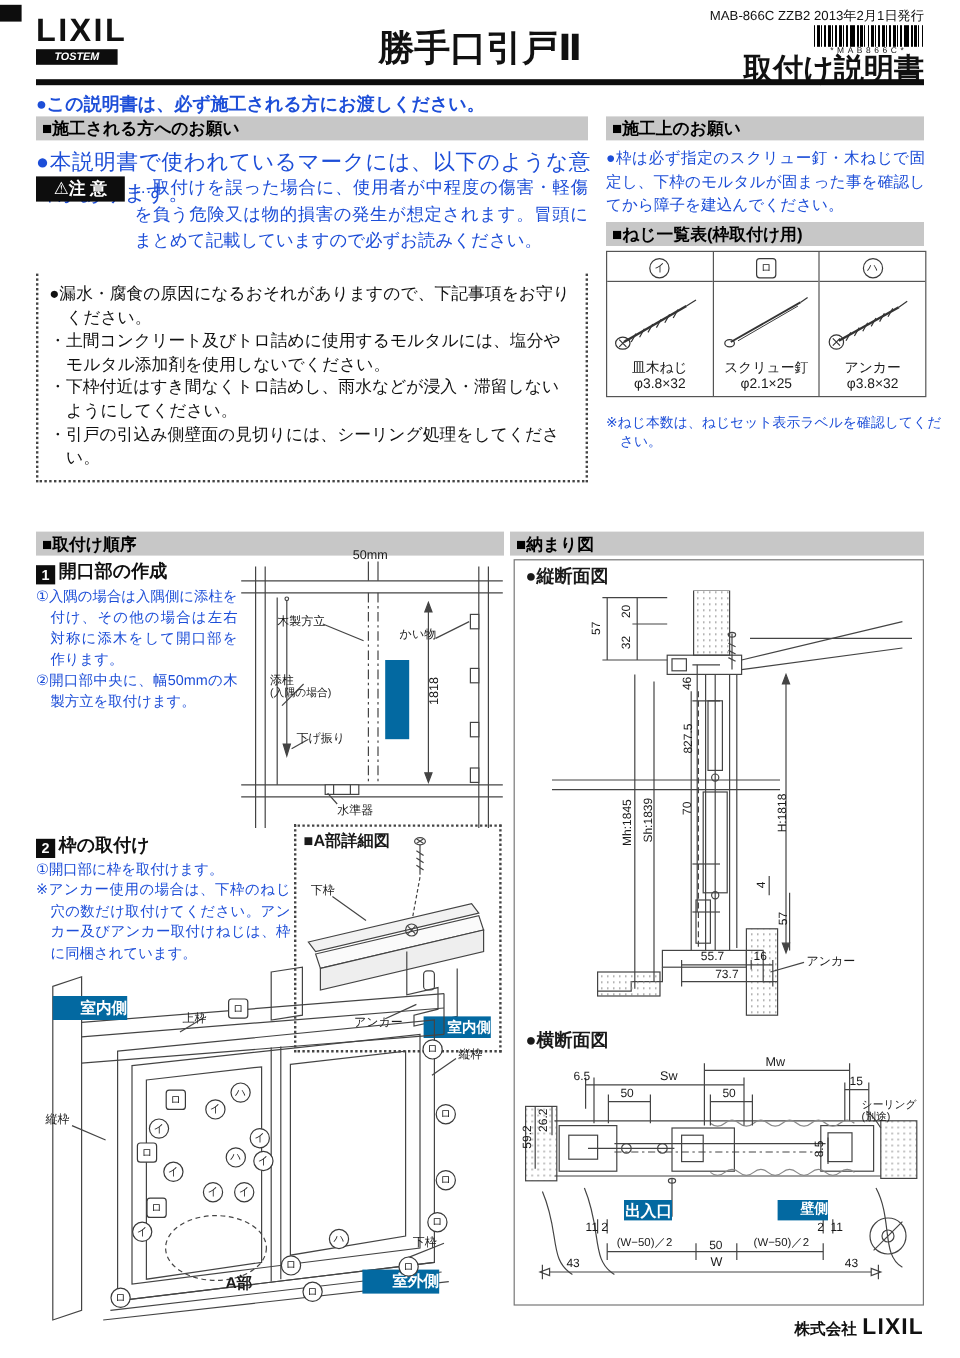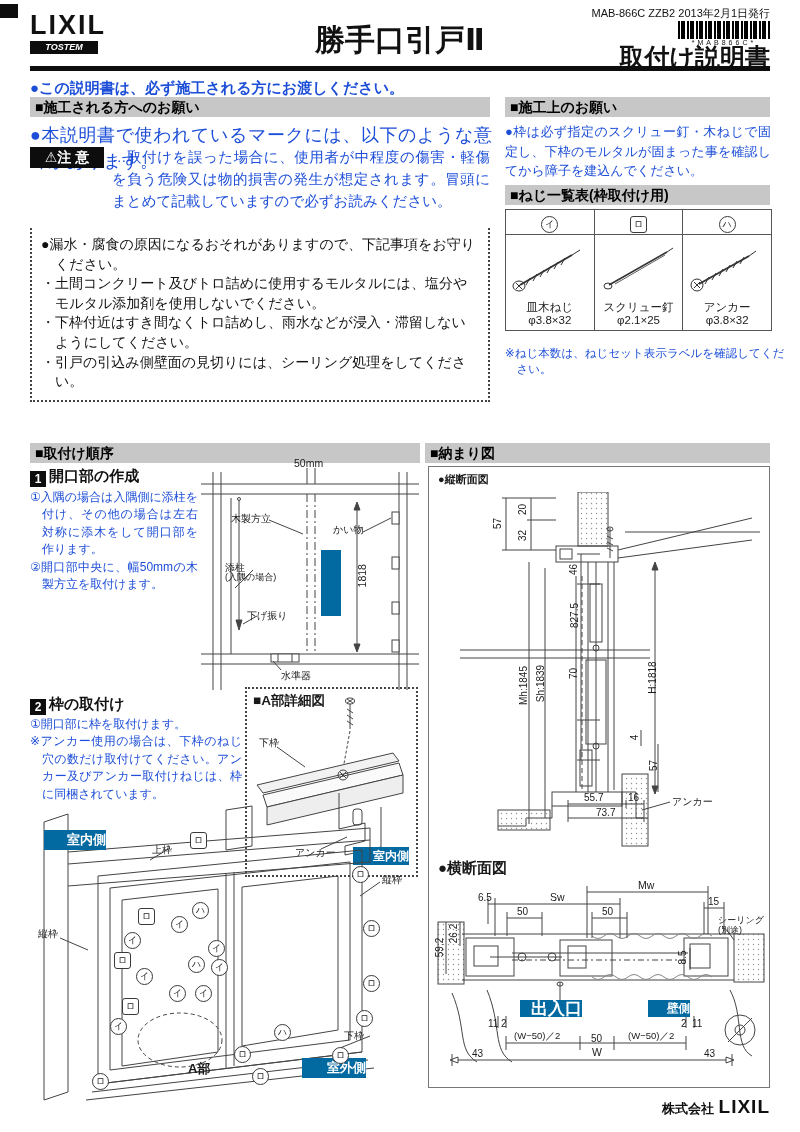--- a/index.html
+++ b/index.html
@@ -277,21 +277,21 @@
       <div class="marker" style="left: 212px; top: 254px;">ロ</div>
       <div class="marker" style="left: 230px; top: 276px;">ロ</div>
       <div class="marker" style="left: 70px; top: 281px;">ロ</div>
     </div>
 </div>
 
 <div class="graybar" style="left:425px;top:443px;width:345px">■納まり図</div>
 
 <div class="abs" style="left:428px;top:466px;width:342px;height:622px;border:1px solid #777;box-sizing:border-box"></div>
 
-<div class="lbl" style="left:438px;top:473px;font-size:11px;font-weight:bold">●縦断面図</div>
+<div class="lbl" style="left:438px;top:473px;font-size:15px;font-weight:bold">●縦断面図</div>
 
 <div class="abs" style="left:440px;top:492px;width:320px;height:364px">
   <svg width="320" height="364" viewBox="0 0 320 364">
     <defs>
       <pattern id="stip1" width="5" height="5" patternUnits="userSpaceOnUse">
         <circle cx="1.5" cy="1.5" r="0.7" fill="#909090"></circle>
       </pattern>
     </defs>
     <g stroke="#444" fill="none" stroke-width="1">
       <rect x="138" y="0" width="30" height="54" fill="url(#stip1)"></rect>
@@ -439,21 +439,21 @@
   <div class="lbl" style="left:118px;top:14px;font-size:10.5px">Sw</div>
   <div class="lbl" style="left:46px;top:14px">6.5</div>
   <div class="lbl" style="left:85px;top:28px">50</div>
   <div class="lbl" style="left:170px;top:28px">50</div>
   <div class="lbl" style="left:276px;top:18px">15</div>
   <div class="lbl" style="left:286px;top:38px;font-size:9px">シーリング</div>
   <div class="lbl" style="left:286px;top:48px;font-size:9px">(別途)</div>
   <div class="lbl rot" style="left:12px;top:50px">26.2</div>
   <div class="lbl rot" style="left:-2px;top:64px">59.2</div>
   <div class="lbl rot" style="left:244px;top:74px">8.5</div>
-  <div class="badge" style="left:88px;top:122px;width:62px;height:17px;font-size:17px;line-height:17px">出入口側</div>
+  <div class="badge" style="left:88px;top:122px;width:40px;height:17px;font-size:13px;line-height:17px">出入口側</div>
   <div class="badge" style="left:216px;top:122px;width:42px;height:17px;font-size:11.5px;line-height:17px">壁側</div>
   <div class="lbl" style="left:56px;top:140px">11</div>
   <div class="lbl" style="left:69px;top:140px">2</div>
   <div class="lbl" style="left:82px;top:153px;font-size:9.5px">(W−50)／2</div>
   <div class="lbl" style="left:159px;top:155px">50</div>
   <div class="lbl" style="left:196px;top:153px;font-size:9.5px">(W−50)／2</div>
   <div class="lbl" style="left:249px;top:140px">2</div>
   <div class="lbl" style="left:260px;top:140px">11</div>
   <div class="lbl" style="left:40px;top:170px">43</div>
   <div class="lbl" style="left:160px;top:169px;font-size:10.5px">W</div>

